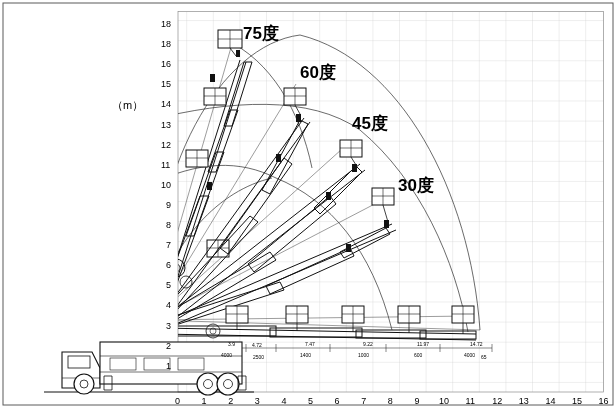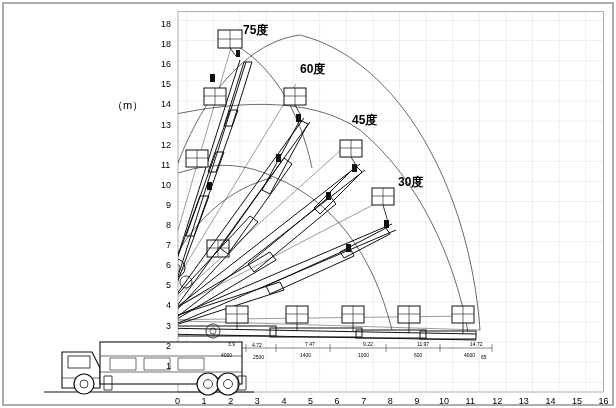--- a/index.html
+++ b/index.html
@@ -1,20 +1,20 @@
 <!DOCTYPE html>
 <html><head>
 <meta charset="utf-8">
 <style>
   html,body{margin:0;padding:0;background:#ffffff;}
   body{width:616px;height:408px;overflow:hidden;font-family:"Liberation Sans",sans-serif;}
   #stage{position:relative;width:616px;height:288px;}
   svg{display:block;}
   .lbl{position:absolute;font-family:"Liberation Sans",sans-serif;color:#000;white-space:nowrap;}
-  .angle-lbl{font-size:12px;font-weight:bold;}
+  .angle-lbl{font-size:17px;font-weight:bold;}
   .unit-lbl{font-size:11px;}
   .tick-lbl{font-size:9px;}
   .dim-lbl{font-size:5px;}
 </style>
 </head>
 <body>
 
 <div id="stage">
 
   <svg id="canvas" width="616" height="408" viewBox="0 0 616 408">

